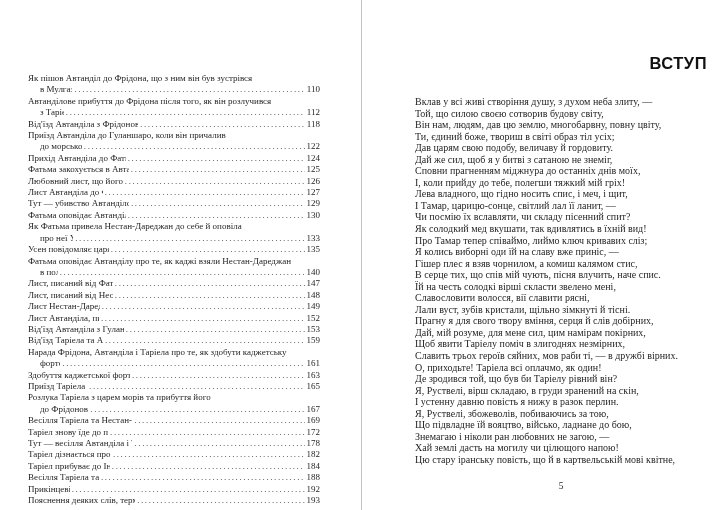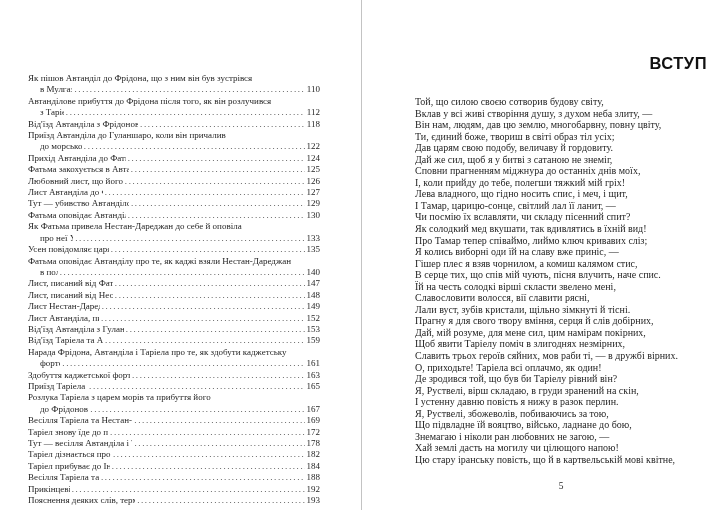--- a/index.html
+++ b/index.html
@@ -295,22 +295,22 @@
         </div>
       </div>
     <div class="pagenum">4</div>
   </div>
 
   <div class="divider"></div>
 
   <div class="page right">
     <div class="section-heading">ВСТУП</div>
     <div class="verse">
+        <div class="verse-line">Вклав у всі живі створіння душу, з духом неба злиту, —</div>
         <div class="verse-line">Той, що силою своєю сотворив будову світу,</div>
-        <div class="verse-line">Вклав у всі живі створіння душу, з духом неба злиту, —</div>
         <div class="verse-line">Він нам, людям, дав цю землю, многобарвну, повну цвіту,</div>
         <div class="verse-line">Ти, єдиний боже, твориш в світі образ тіл усіх;</div>
         <div class="verse-line">Дав царям свою подобу, величаву й гордовиту.</div>
         <div class="verse-line">Дай же сил, щоб я у битві з сатаною не знеміг,</div>
         <div class="verse-line">Сповни прагненням міджнура до останніх днів моїх,</div>
         <div class="verse-line">І, коли прийду до тебе, полегши тяжкий мій гріх!</div>
         <div class="verse-line">Лева владного, що гідно носить спис, і меч, і щит,</div>
         <div class="verse-line">І Тамар, царицю-сонце, світлий лал її ланит, —</div>
         <div class="verse-line">Чи посмію їх вславляти, чи складу пісенний спит?</div>
         <div class="verse-line">Як солодкий мед вкушати, так вдивлятись в їхній вид!</div>

